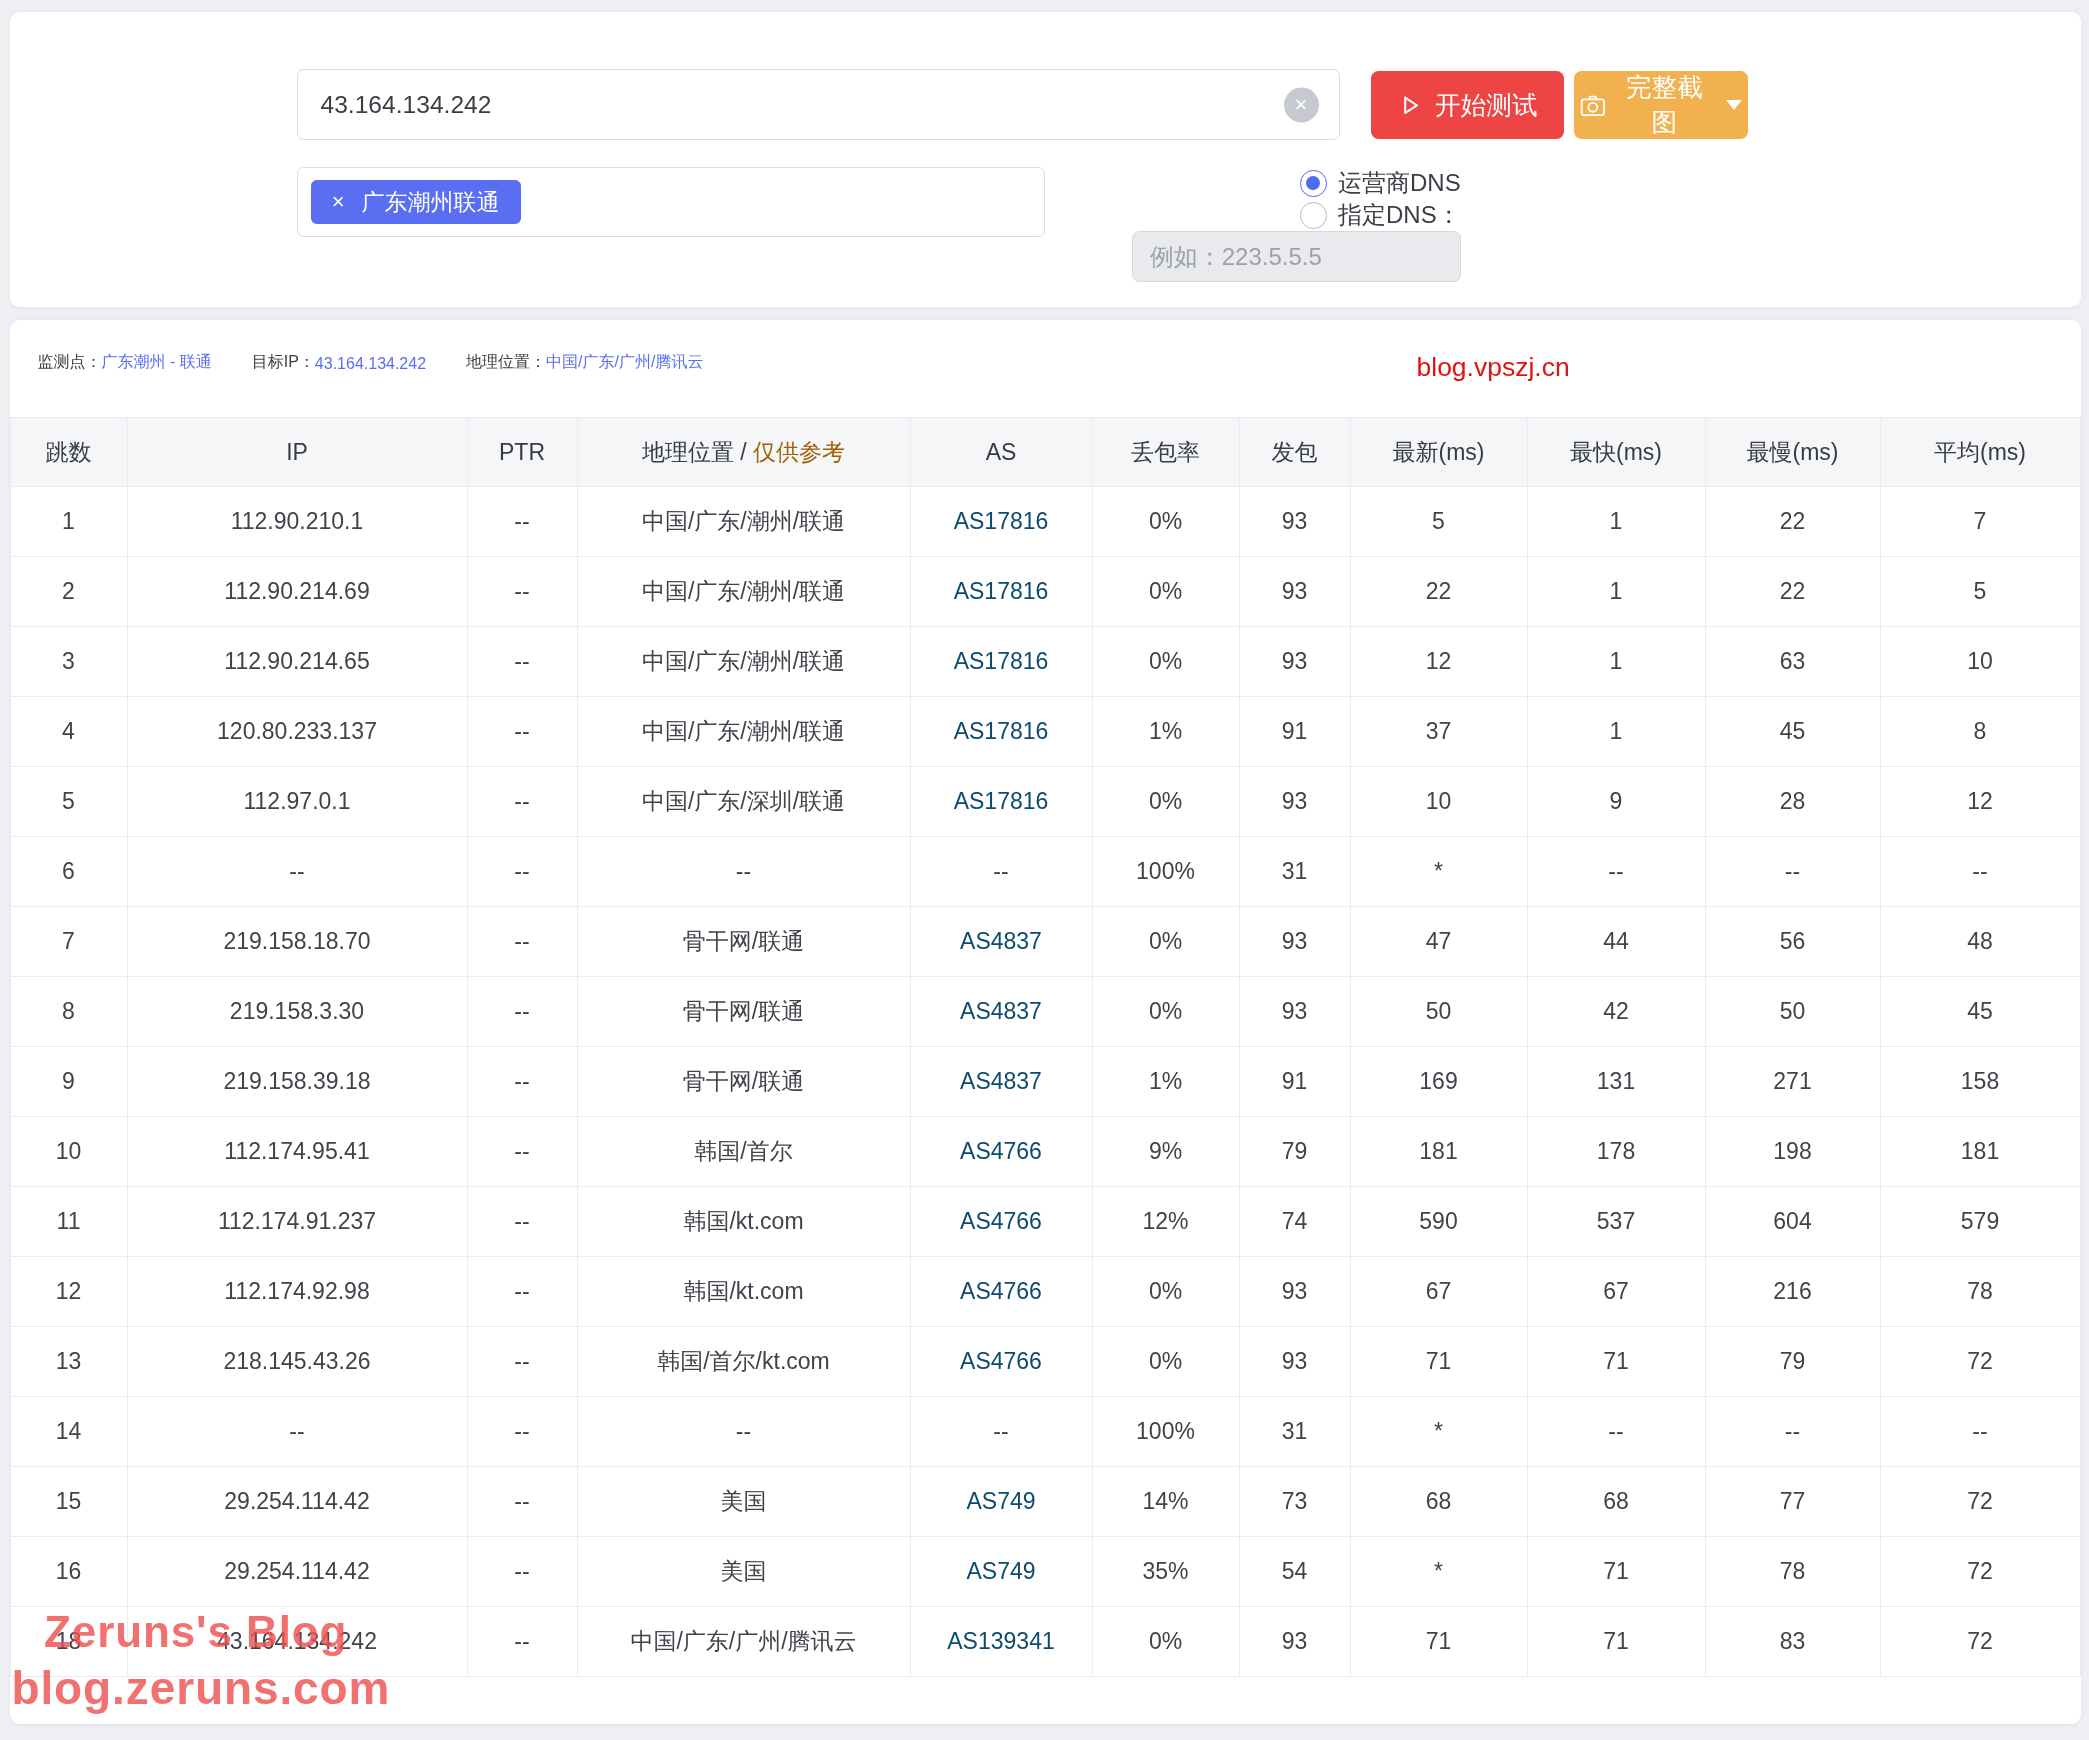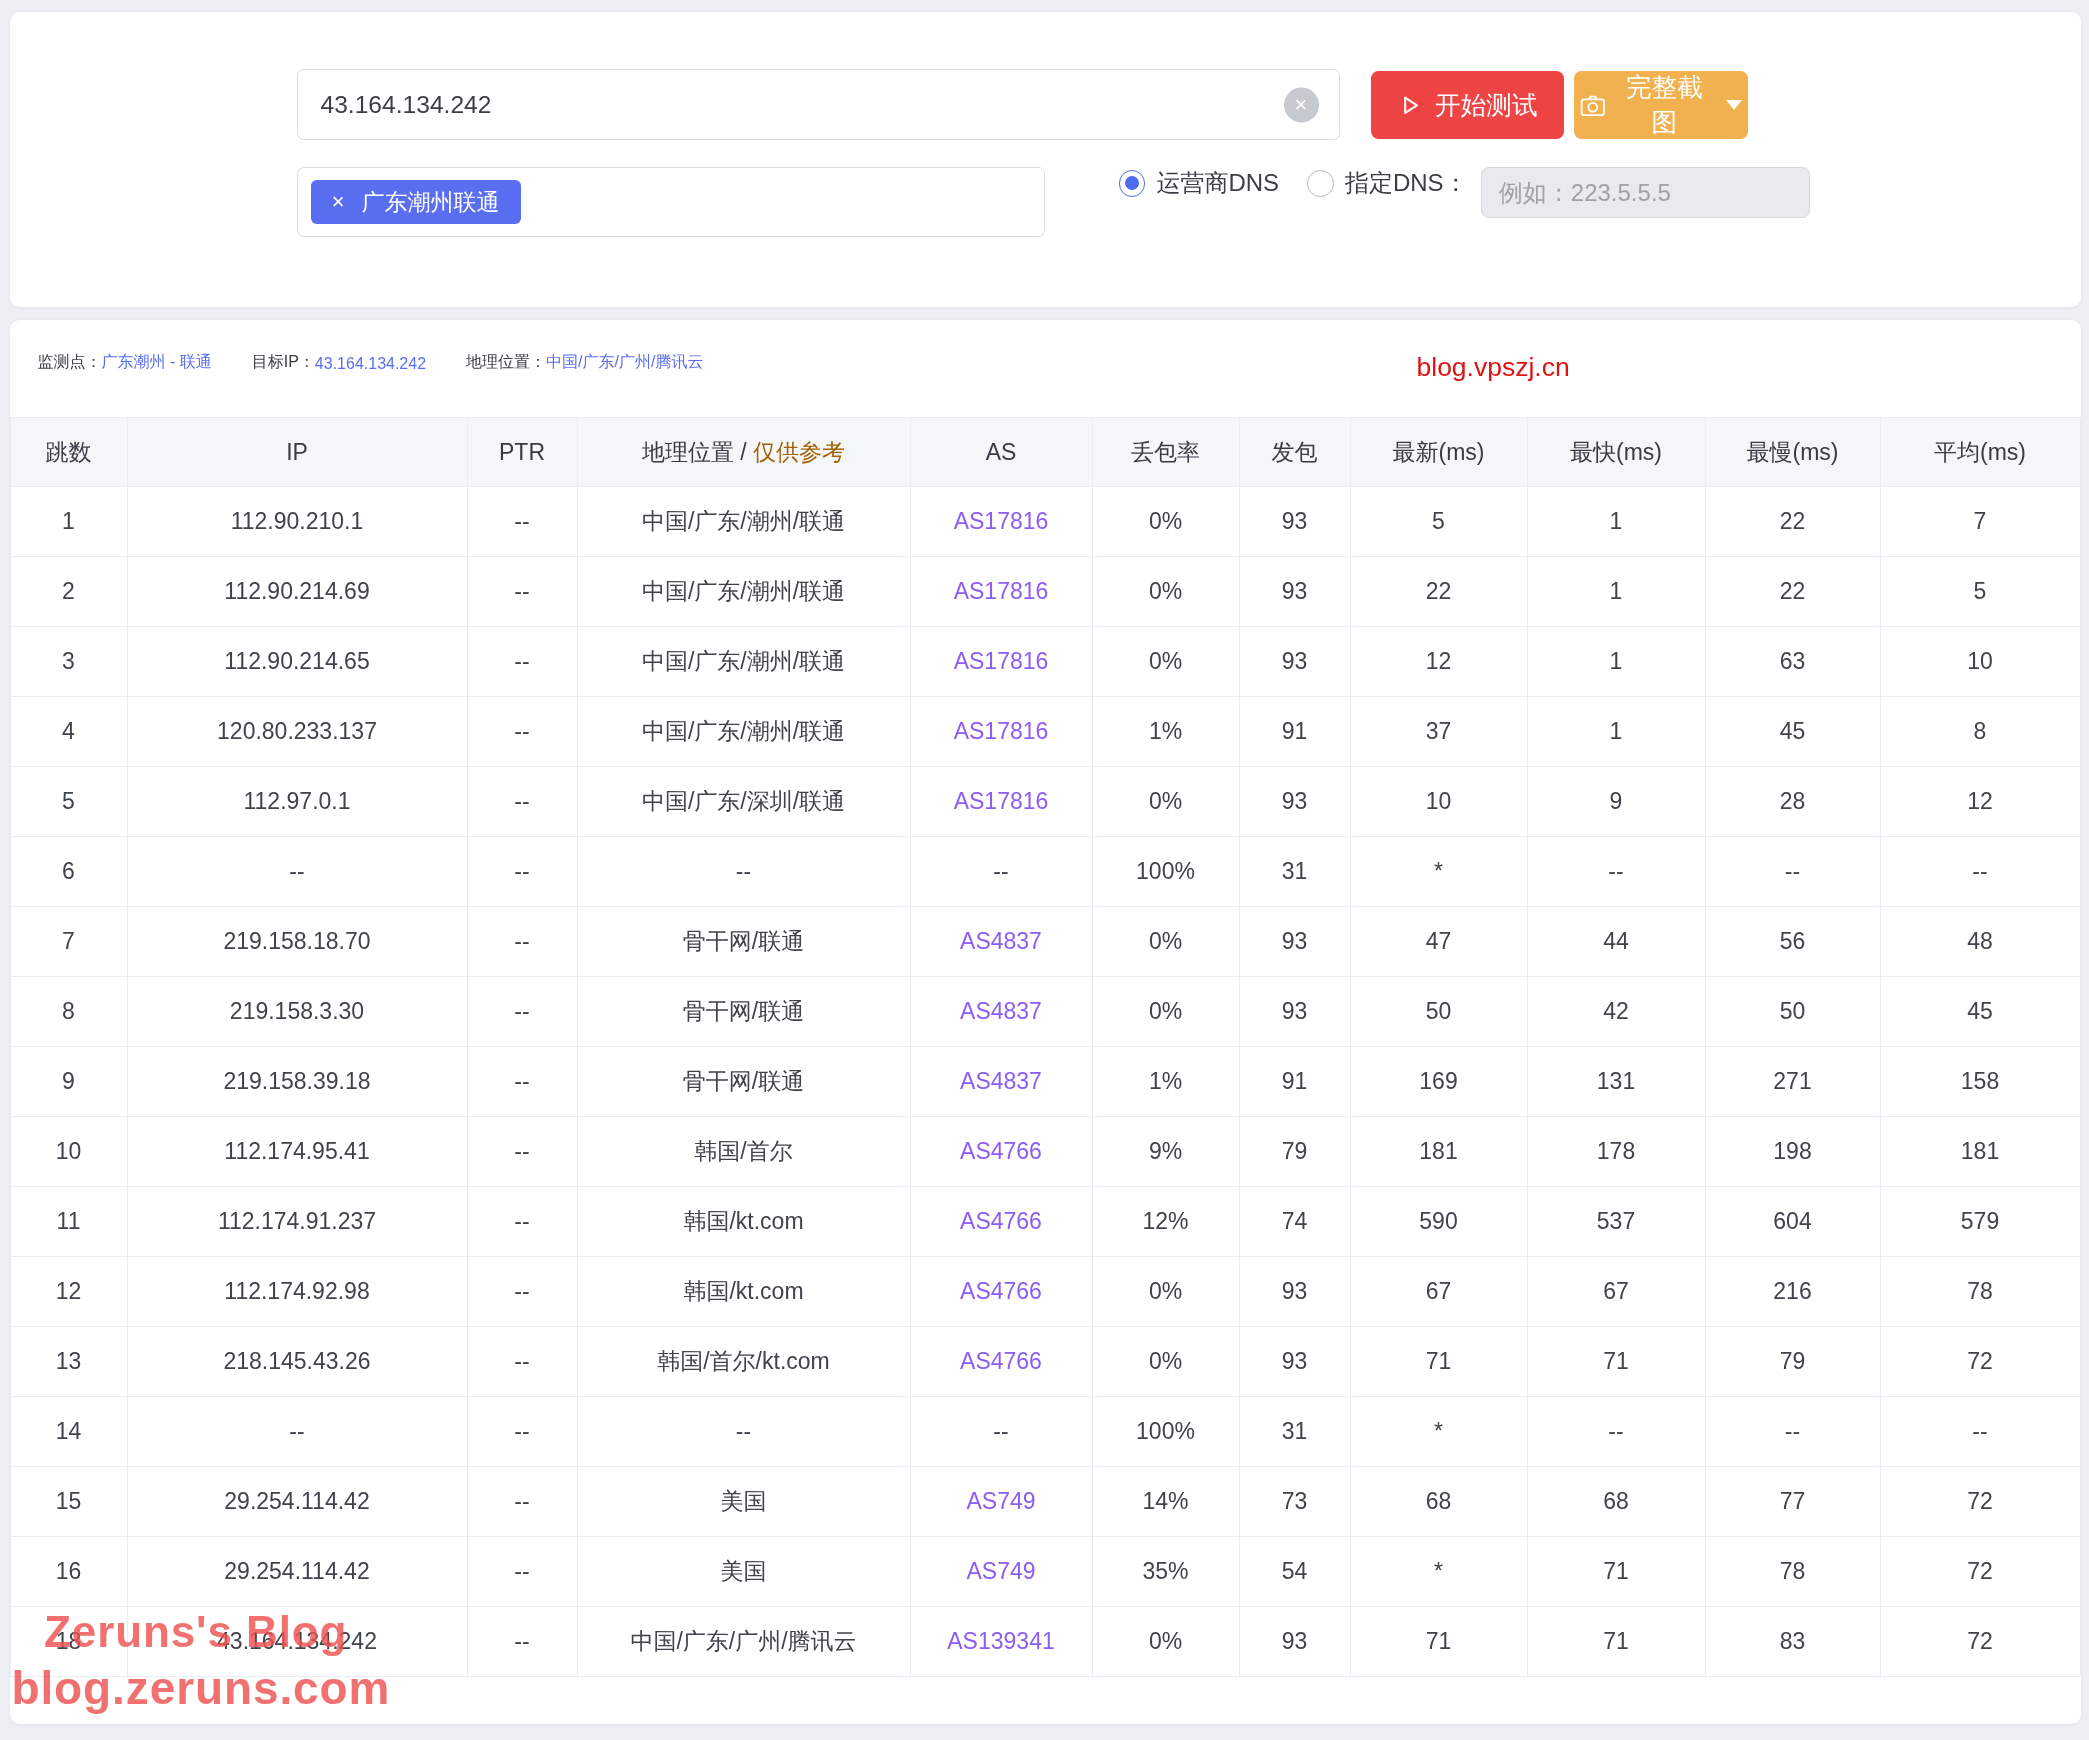--- a/index.html
+++ b/index.html
@@ -41,21 +41,21 @@
     border:0.9px solid #d9dce3;border-radius:6.6px;display:flex;align-items:center;padding:0 13.2px;
   }
   .node-tag{
     background:#5a6ef2;color:#fff;border-radius:5.7px;height:44px;
     display:flex;align-items:center;gap:17px;padding:0 21px;font-size:23px;
   }
   .node-tag .tag-x{font-size:22px;line-height:1;cursor:pointer;}
 
   .dns-group{
     position:absolute;left:1109px;top:155px;height:70px;
-    display:flex;align-items:flex-start;font-size:24px;color:#3a3e45;
+    display:flex;align-items:flex-end;font-size:24px;color:#3a3e45;flex-direction:column;
   }
   .radio-item{display:flex;align-items:center;gap:11.4px;cursor:pointer;}
   .radio-circle{width:26.5px;height:26.5px;border-radius:50%;box-sizing:border-box;background:#fff;position:relative;flex:none;}
   .radio-circle.checked{border:1.9px solid #4e6bf2;}
   .radio-circle.checked::after{
     content:'';position:absolute;left:50%;top:50%;transform:translate(-50%,-50%);
     width:14px;height:14px;border-radius:50%;background:#4e6bf2;
   }
   .radio-circle.unchecked{border:1.9px solid #b4b8c0;}
   .dns-spacer1{width:28px;}
@@ -77,21 +77,21 @@
     position:absolute;left:0;top:97px;width:2071px;
     border-collapse:collapse;table-layout:fixed;
     font-size:23px;color:#3f434a;
   }
   table.trace th,table.trace td{
     border:0.9px solid #e9ecf2;text-align:center;padding:0;overflow:hidden;white-space:nowrap;
   }
   table.trace th{height:68px;background:#f5f6f8;font-weight:400;color:#363b44;}
   table.trace td{height:69px;background:#fff;}
   td.as-tint{background:#f5f7fa;}
-  .as-link{color:#8b5cf6;cursor:pointer;text-decoration:none;}
+  .as-link{color:#0c4a6e;cursor:pointer;text-decoration:none;}
   .geo-note{color:#a16207;}
 
   .wm{position:absolute;color:rgba(238,80,80,0.82);font-weight:700;letter-spacing:0.9px;pointer-events:none;z-index:5;}
   .wm1{left:44px;top:1607px;font-size:44px;}
   .wm2{left:11.4px;top:1661px;font-size:46px;}
 </style>
 </head>
 <body>
 
 <div class="card" id="card-top">

